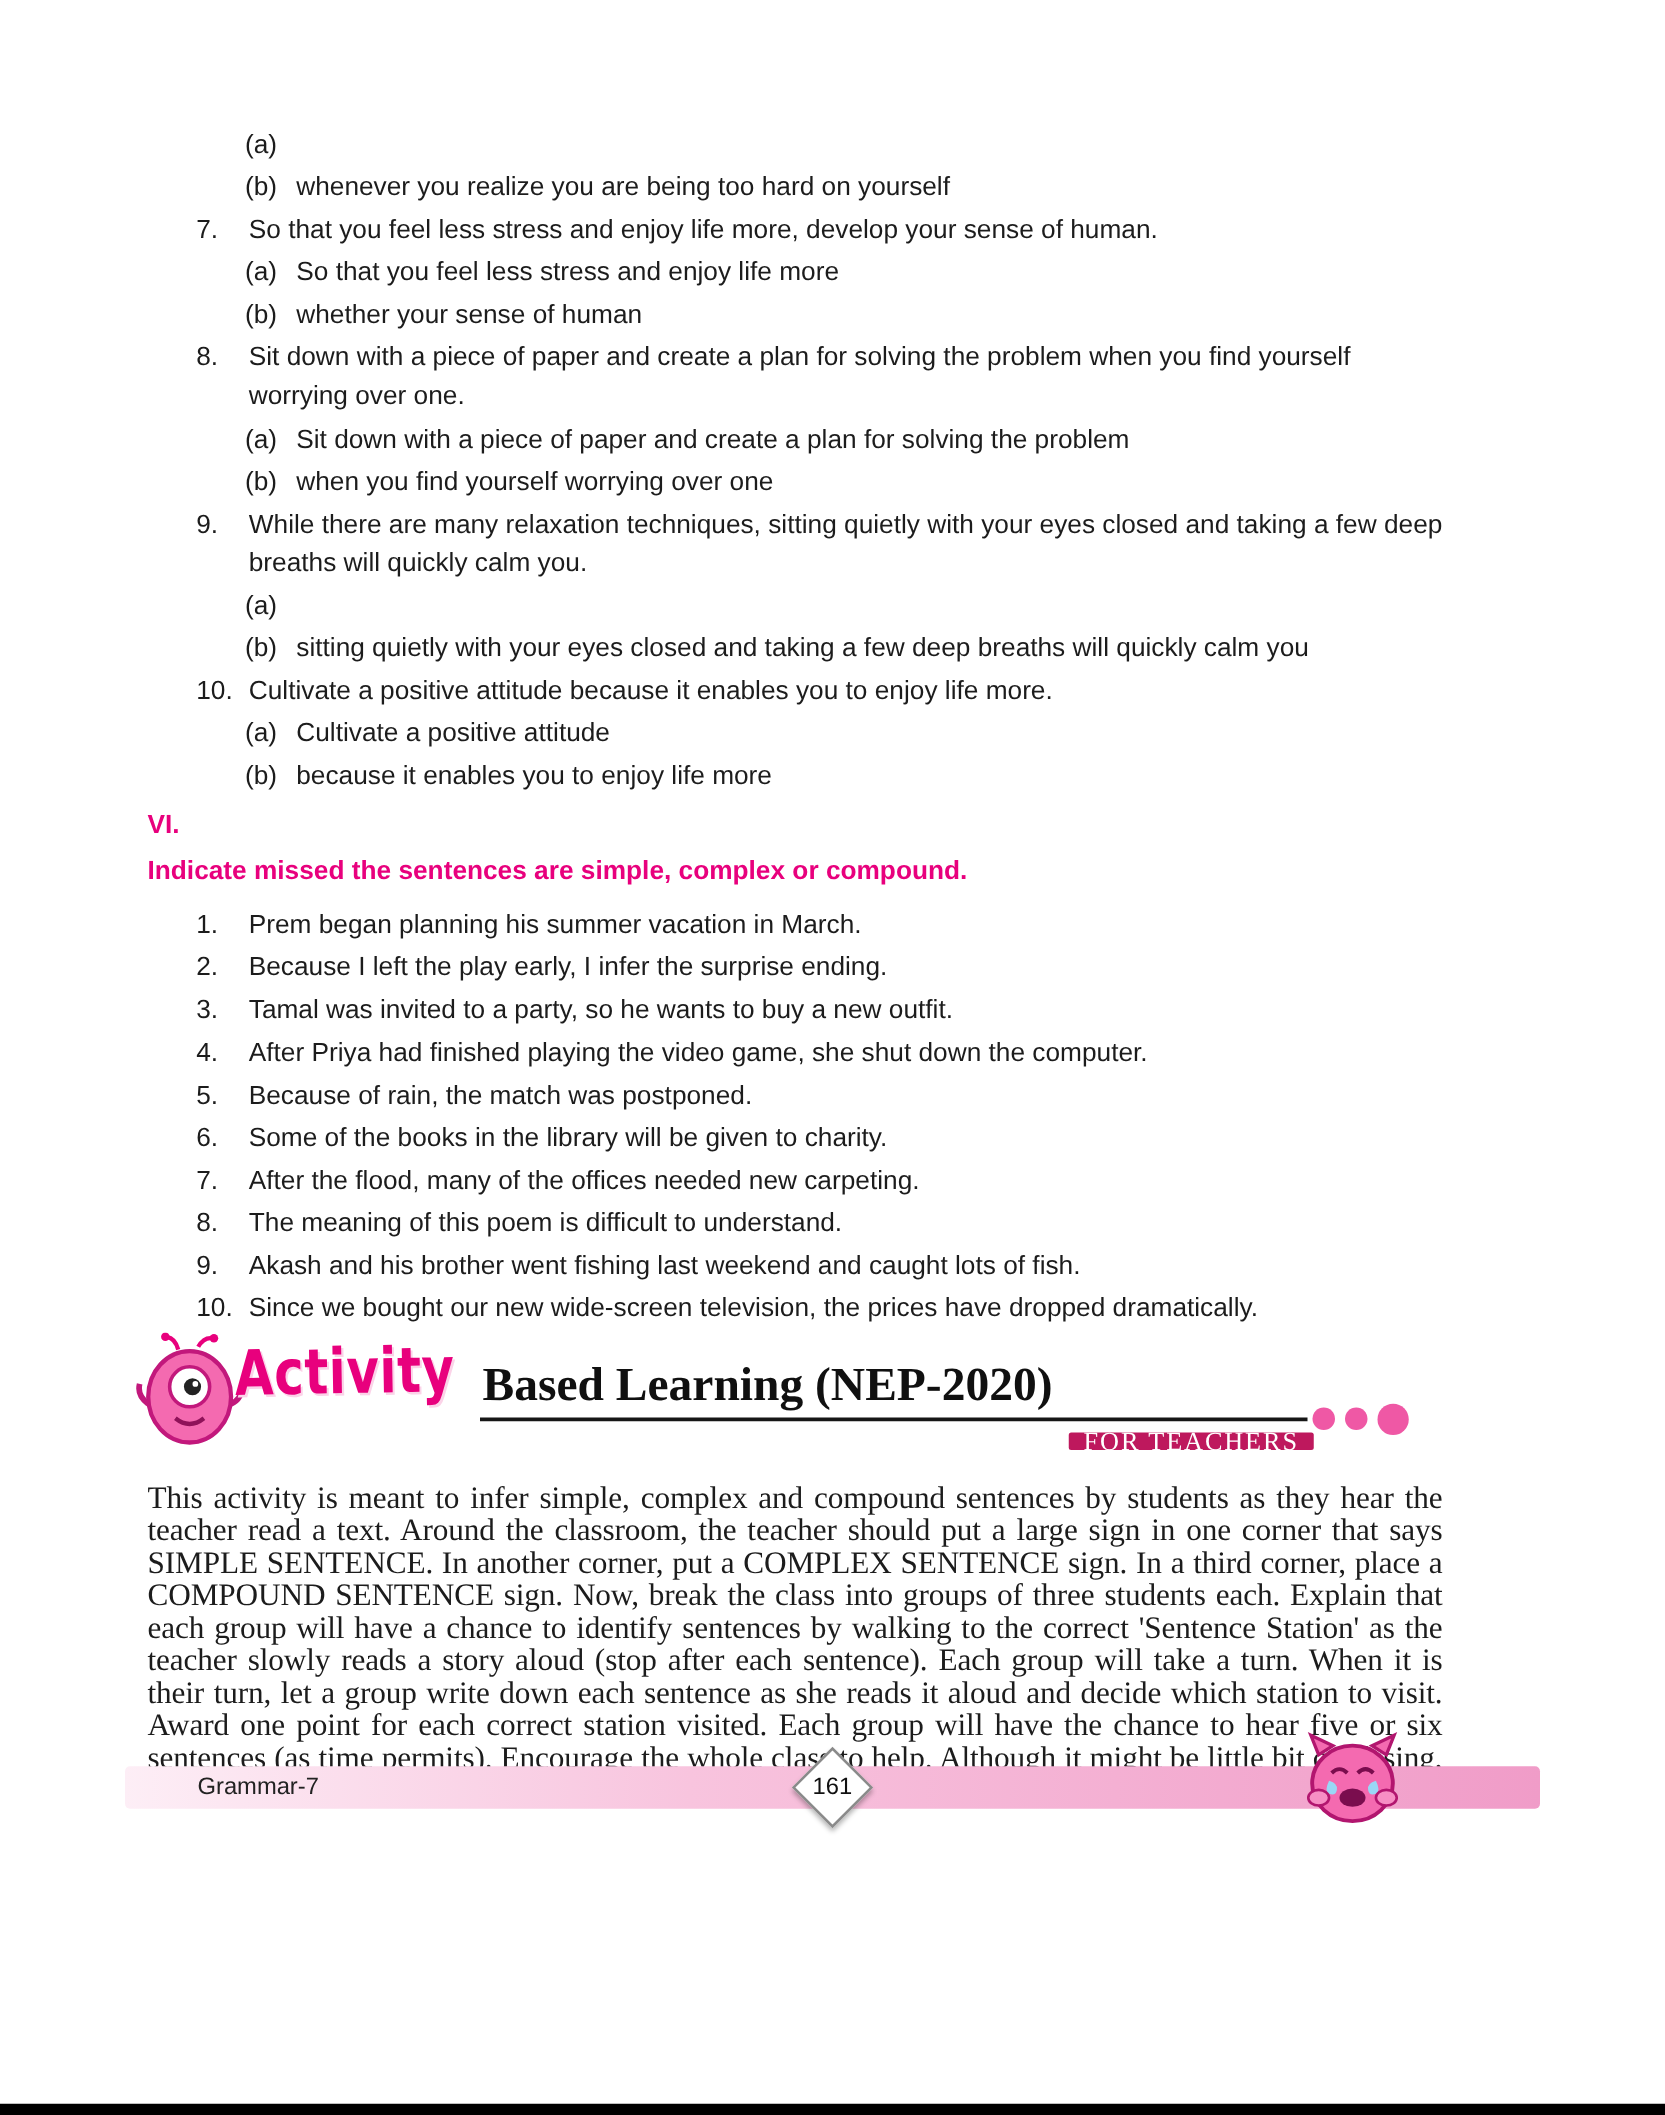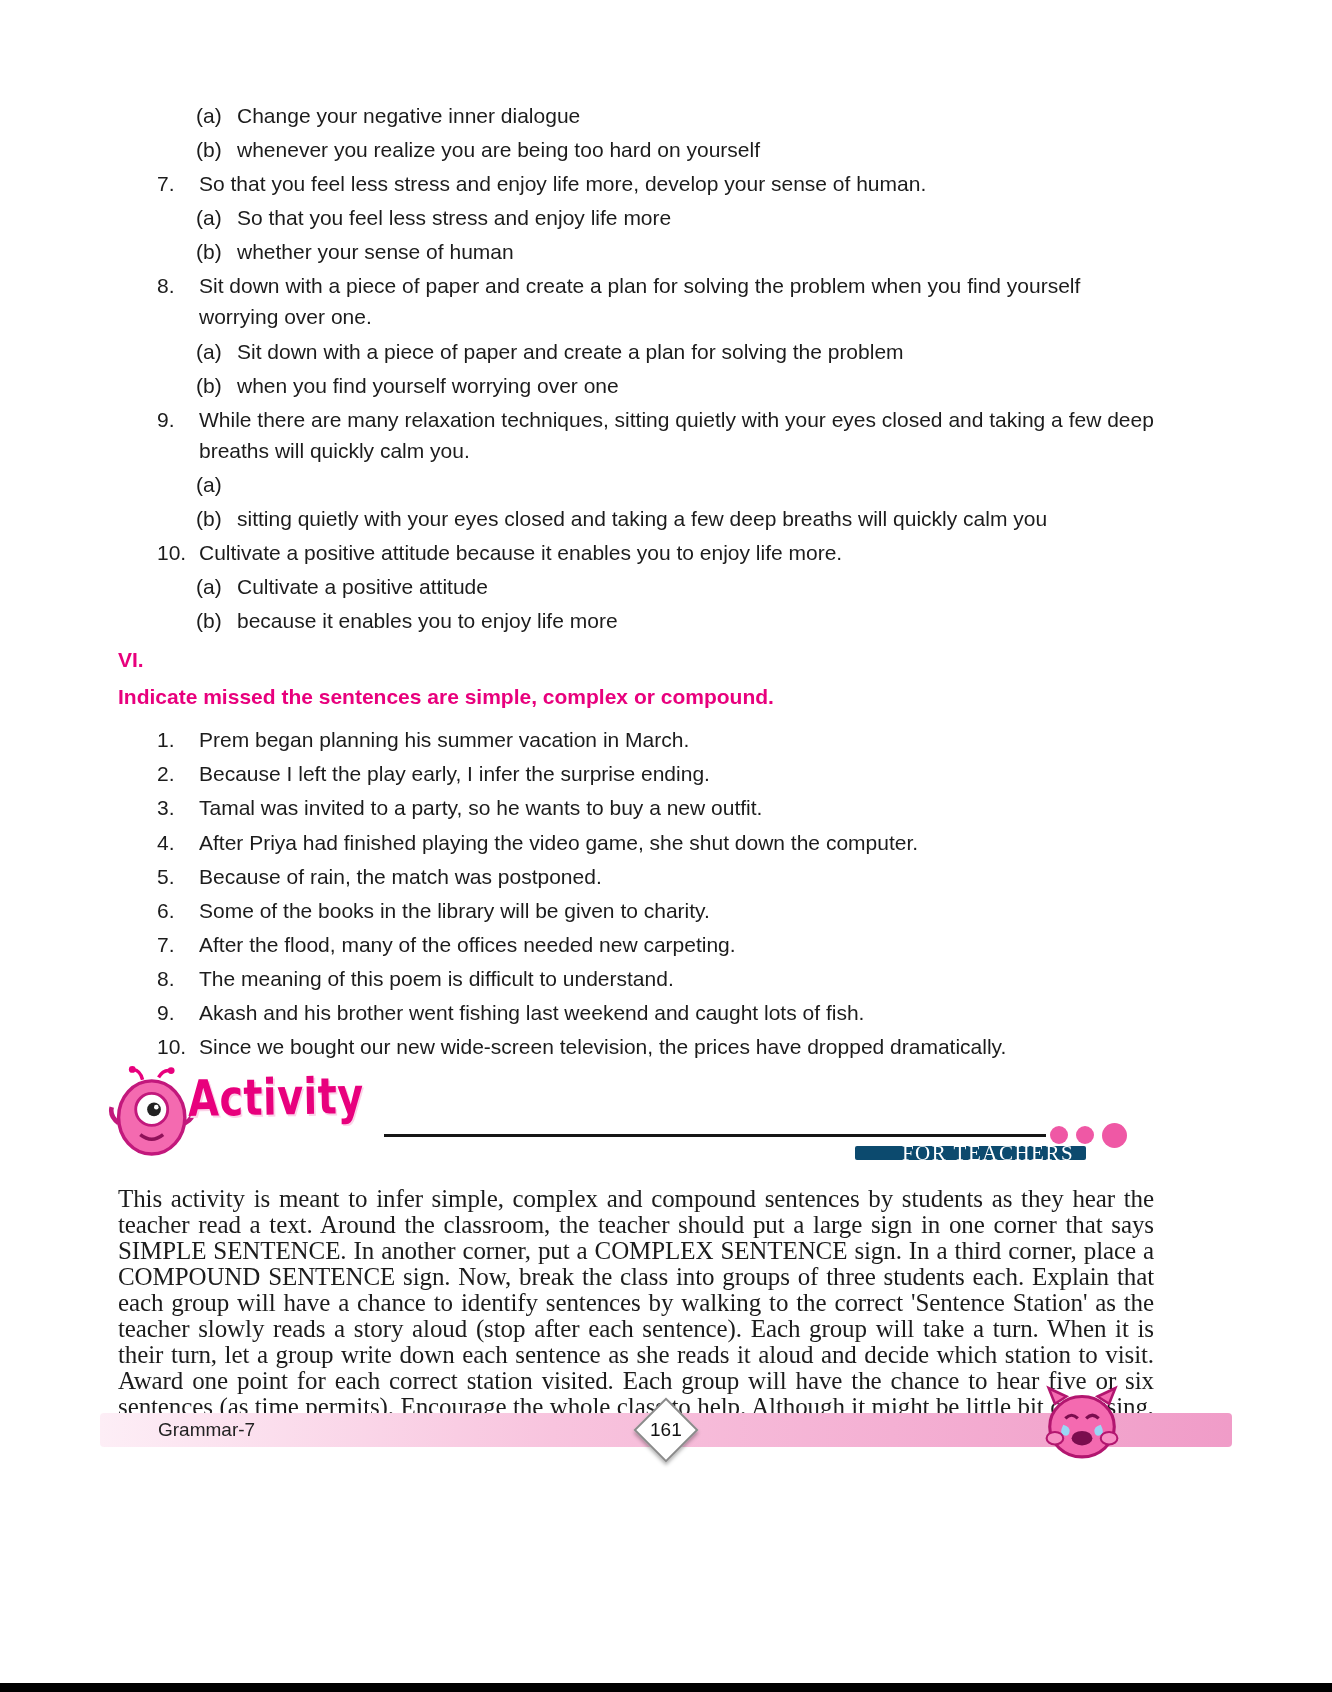--- a/index.html
+++ b/index.html
@@ -64,26 +64,25 @@
   }
   .act-dots {
     position:absolute; left:932px; top:46px; height:30px;
     display:flex; align-items:center; gap:8px;
   }
   .act-dots i { display:block; width:18px; height:18px; border-radius:50%; background:#ef58a5; }
   .act-dots i:last-child { width:25px; height:25px; }
   .for-teachers-badge {
     position:absolute; left:737px; top:72px;
     width:196px; height:14px;
-    background:#0c4a6e; color:#ffffff;
+    background:#be185d; color:#ffffff;
     font-family:"Liberation Serif", serif;
     font-size:21px; letter-spacing:1.5px;
     display:flex; align-items:center; justify-content:center;
     border-radius:2px;
-    padding-left:35px;
   }
   .activity-body {
     margin:8px 0 0 0;
     font-size:25px; line-height:26px; letter-spacing:-0.1px;
     text-align:justify;
     font-family:Liberation Serif, serif;
   }
 
   
   .footer {
@@ -112,21 +111,20 @@
 </head>
 <body>
 
 <div class="page">
   <div class="content">
 
     <section>
 
       <div class="sub-row">
         <span class="lab">(a)</span>
-        <span class="txt">Change your negative inner dialogue</span>
       </div>
       <div class="sub-row">
         <span class="lab">(b)</span>
         <span class="txt">whenever you realize you are being too hard on yourself</span>
       </div>
 
       <div>
         <div class="main-row">
           <span class="num">7.</span>
           <span class="txt">So that you feel less stress and enjoy life more, develop your sense of human.</span>
@@ -243,20 +241,21 @@
           <circle cx="55" cy="4" r="3" fill="#e8007d"></circle>
           <ellipse cx="38" cy="45" rx="29" ry="32" fill="#f46ab0" stroke="#c2187c" stroke-width="3"></ellipse>
           <circle cx="38" cy="38" r="14" fill="#ffffff" stroke="#c2187c" stroke-width="2.5"></circle>
           <circle cx="40" cy="38" r="6" fill="#222222"></circle>
           <circle cx="42" cy="36" r="2" fill="#ffffff"></circle>
           <path d="M28 60 Q38 68 48 60" stroke="#8f1259" stroke-width="3" fill="none"></path>
           <path d="M9 50 Q1 44 3 36" stroke="#c2187c" stroke-width="4" fill="none"></path>
           <path d="M67 50 Q75 46 74 38" stroke="#c2187c" stroke-width="4" fill="none"></path>
         </svg>
         <span class="act-word">Activity</span>
+        <span class="act-rest">Based Learning (NEP-2020)</span>
         <div class="act-underline"></div>
         <div class="act-dots">
             <i></i>
             <i></i>
             <i></i>
           </div>
         <div class="for-teachers-badge">FOR TEACHERS</div>
       </div>
       <p class="activity-body">This activity is meant to infer simple, complex and compound sentences by students as they hear the teacher read a text. Around the classroom, the teacher should put a large sign in one corner that says SIMPLE SENTENCE. In another corner, put a COMPLEX SENTENCE sign. In a third corner, place a COMPOUND SENTENCE sign. Now, break the class into groups of three students each. Explain that each group will have a chance to identify sentences by walking to the correct 'Sentence Station' as the teacher slowly reads a story aloud (stop after each sentence). Each group will take a turn. When it is their turn, let a group write down each sentence as she reads it aloud and decide which station to visit. Award one point for each correct station visited. Each group will have the chance to hear five or six sentences (as time permits). Encourage the whole class to help. Although it might be little bit confusing, it will be a lot of fun.</p>
     </section>

